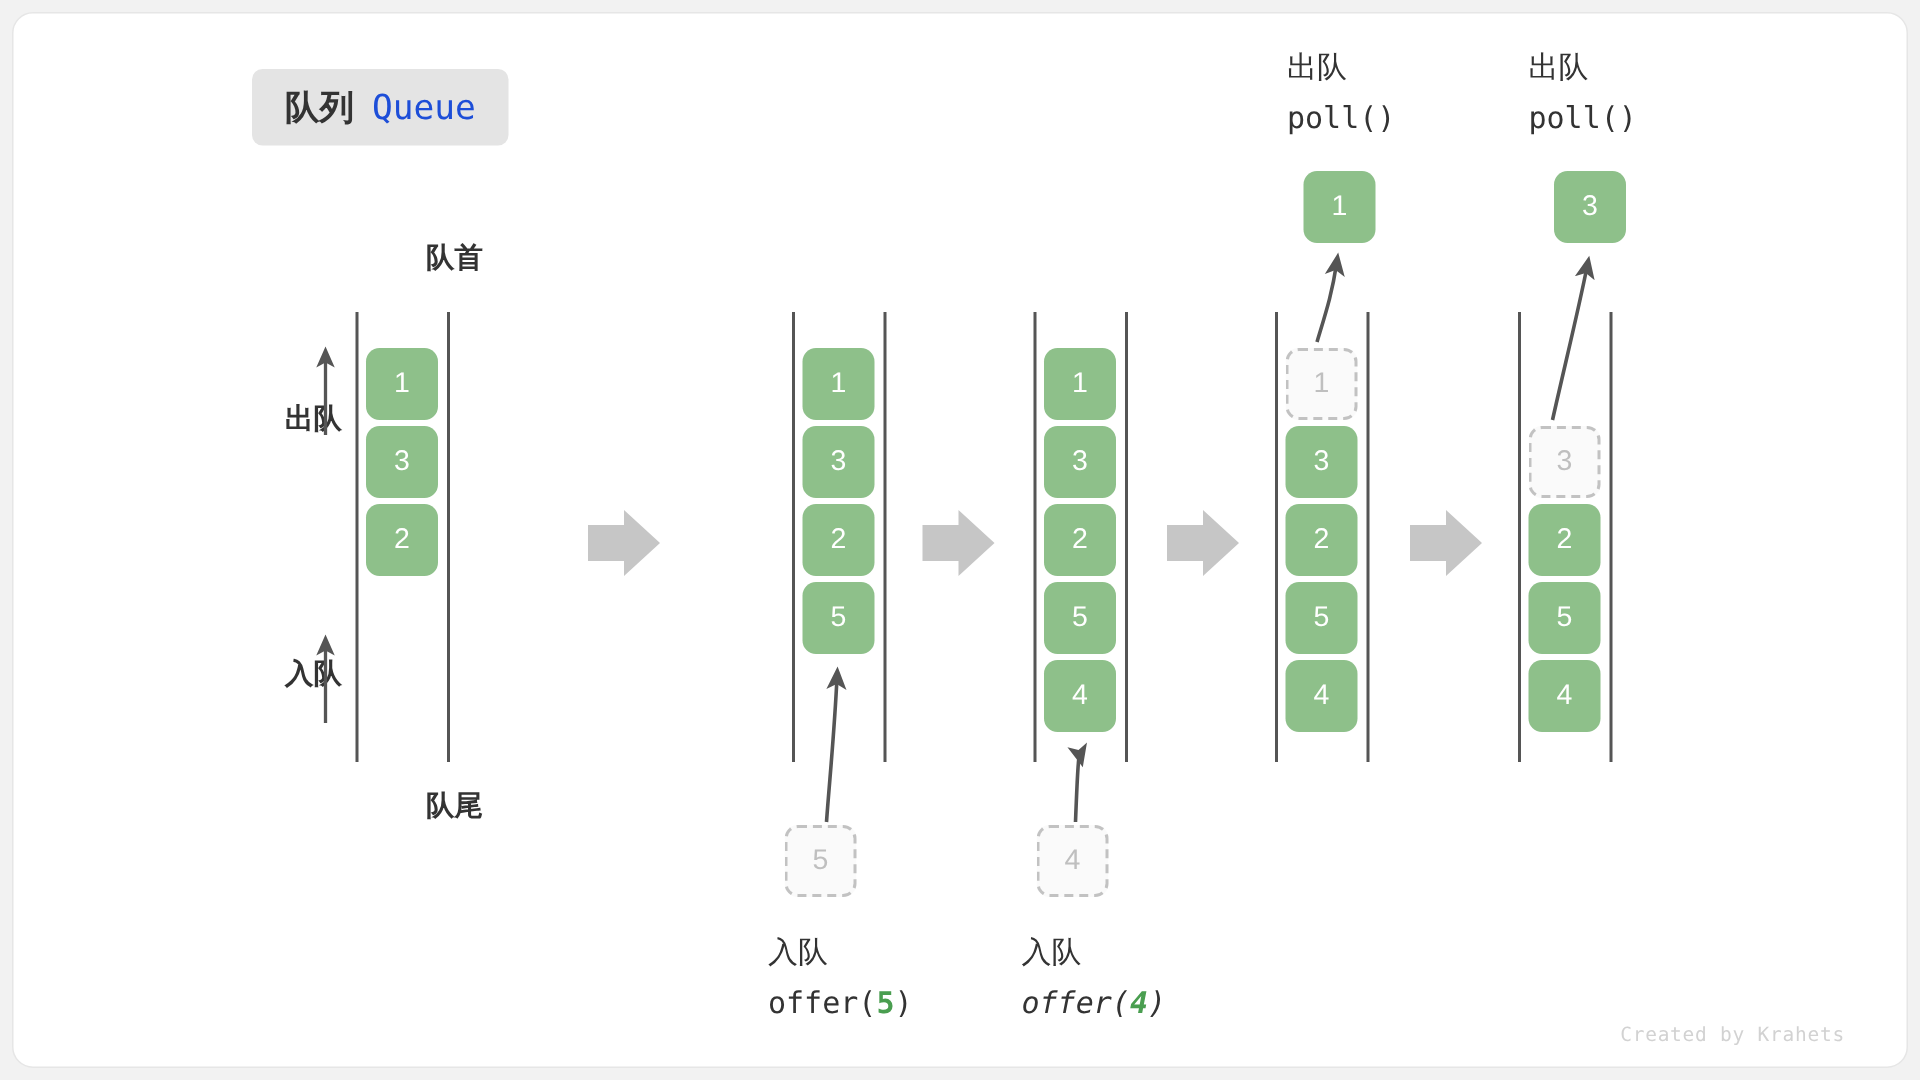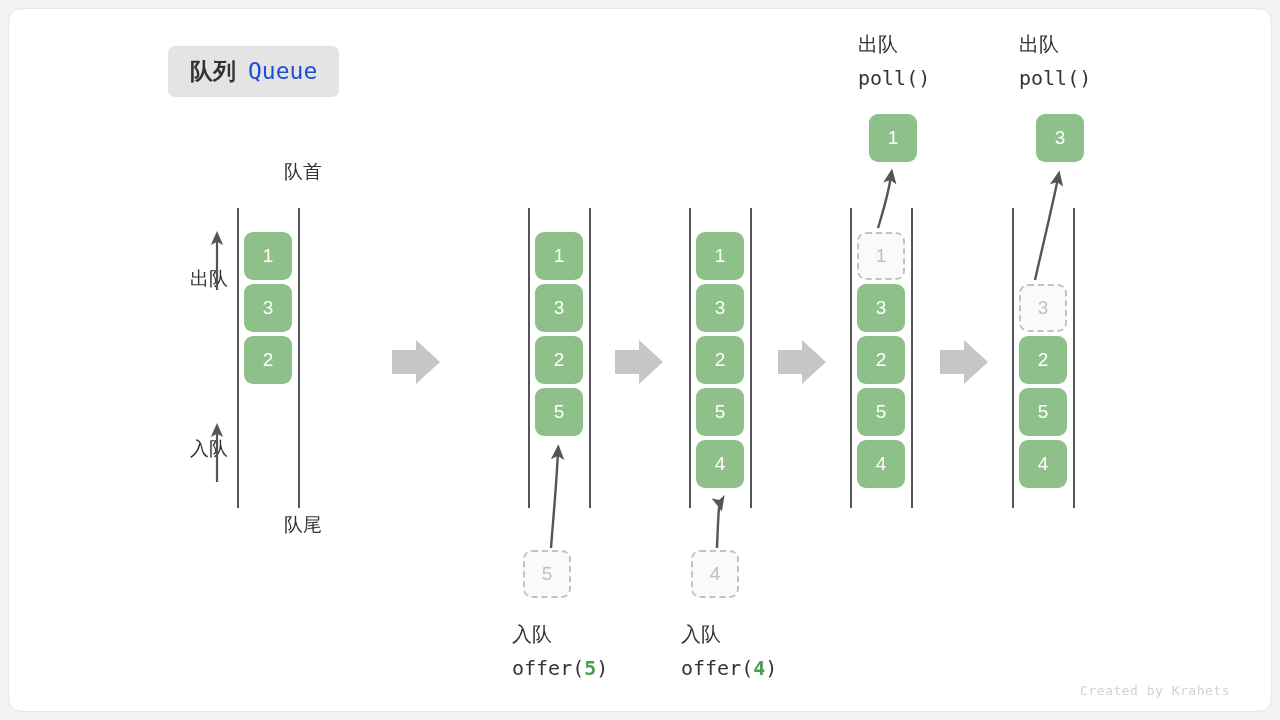--- a/index.html
+++ b/index.html
@@ -39,21 +39,21 @@
   }
   #title-badge .en {
     font-family: "DejaVu Sans Mono", "Liberation Mono", monospace;
     font-size: 23px; color: #1d4ed8;
   }
 
   
   .abs { position: absolute; white-space: nowrap; }
 
   .cn-bold {
-    font-size: 19px; font-weight: normal; color: #333333; padding-left: 44px;
+    font-size: 19px; font-weight: bold; color: #333333; padding-left: 44px;
   }
   .cn-reg {
     font-size: 20px; color: #333333;
   }
   .mono {
     font-family: "DejaVu Sans Mono", "Liberation Mono", monospace;
     font-size: 20px; color: #333333;
   }
   .mono .num { color: #4a9e50; font-weight: bold; }
 
@@ -131,21 +131,21 @@
 
 <div id="stage">
   <div id="card"></div>
 
   <div id="title-badge">
     <span class="cn">队列</span>
     <span class="en">Queue</span>
   </div>
 
   <div class="abs cn-bold" style="left:240px; top:159px;">队首</div>
-  <div class="abs cn-bold" style="left:240px; top:512px;">队尾</div>
+  <div class="abs cn-bold" style="left:240px; top:524px;">队尾</div>
 
   <div class="abs cn-bold" style="left:146px; top:266px;">出队</div>
   <div class="abs cn-bold" style="left:146px; top:436px;">入队</div>
 
   <div class="column" id="col-0" style="left:237px; top:208px;">
     <div class="rail left" style="top:0; height:300px;"></div>
     <div class="rail right" style="top:0; height:300px;"></div>
     <div class="cell filled" style="top:24px;">1</div>
     <div class="cell filled" style="top:76px;">3</div>
     <div class="cell filled" style="top:128px;">2</div>
@@ -167,21 +167,21 @@
     <div class="rail left" style="top:0; height:300px;"></div>
     <div class="rail right" style="top:0; height:300px;"></div>
     <div class="cell filled" style="top:24px;">1</div>
     <div class="cell filled" style="top:76px;">3</div>
     <div class="cell filled" style="top:128px;">2</div>
     <div class="cell filled" style="top:180px;">5</div>
     <div class="cell filled" style="top:232px;">4</div>
   </div>
   <div class="incoming" style="left:691px; top:550px;">4</div>
   <div class="abs cn-reg" style="left:681px; top:621px;">入队</div>
-  <div class="abs mono" style="left:681px; top:656px;"><span>offer(</span><span class="num">4</span><span>)</span></div>
+  <div class="abs mono" style="left:681px; top:656px;font-style:italic;"><span>offer(</span><span class="num">4</span><span>)</span></div>
 
   <div class="column" id="col-3" style="left:850px; top:208px;">
     <div class="rail left" style="top:0; height:300px;"></div>
     <div class="rail right" style="top:0; height:300px;"></div>
     <div class="cell ghost" style="top:24px;">1</div>
     <div class="cell filled" style="top:76px;">3</div>
     <div class="cell filled" style="top:128px;">2</div>
     <div class="cell filled" style="top:180px;">5</div>
     <div class="cell filled" style="top:232px;">4</div>
   </div>

